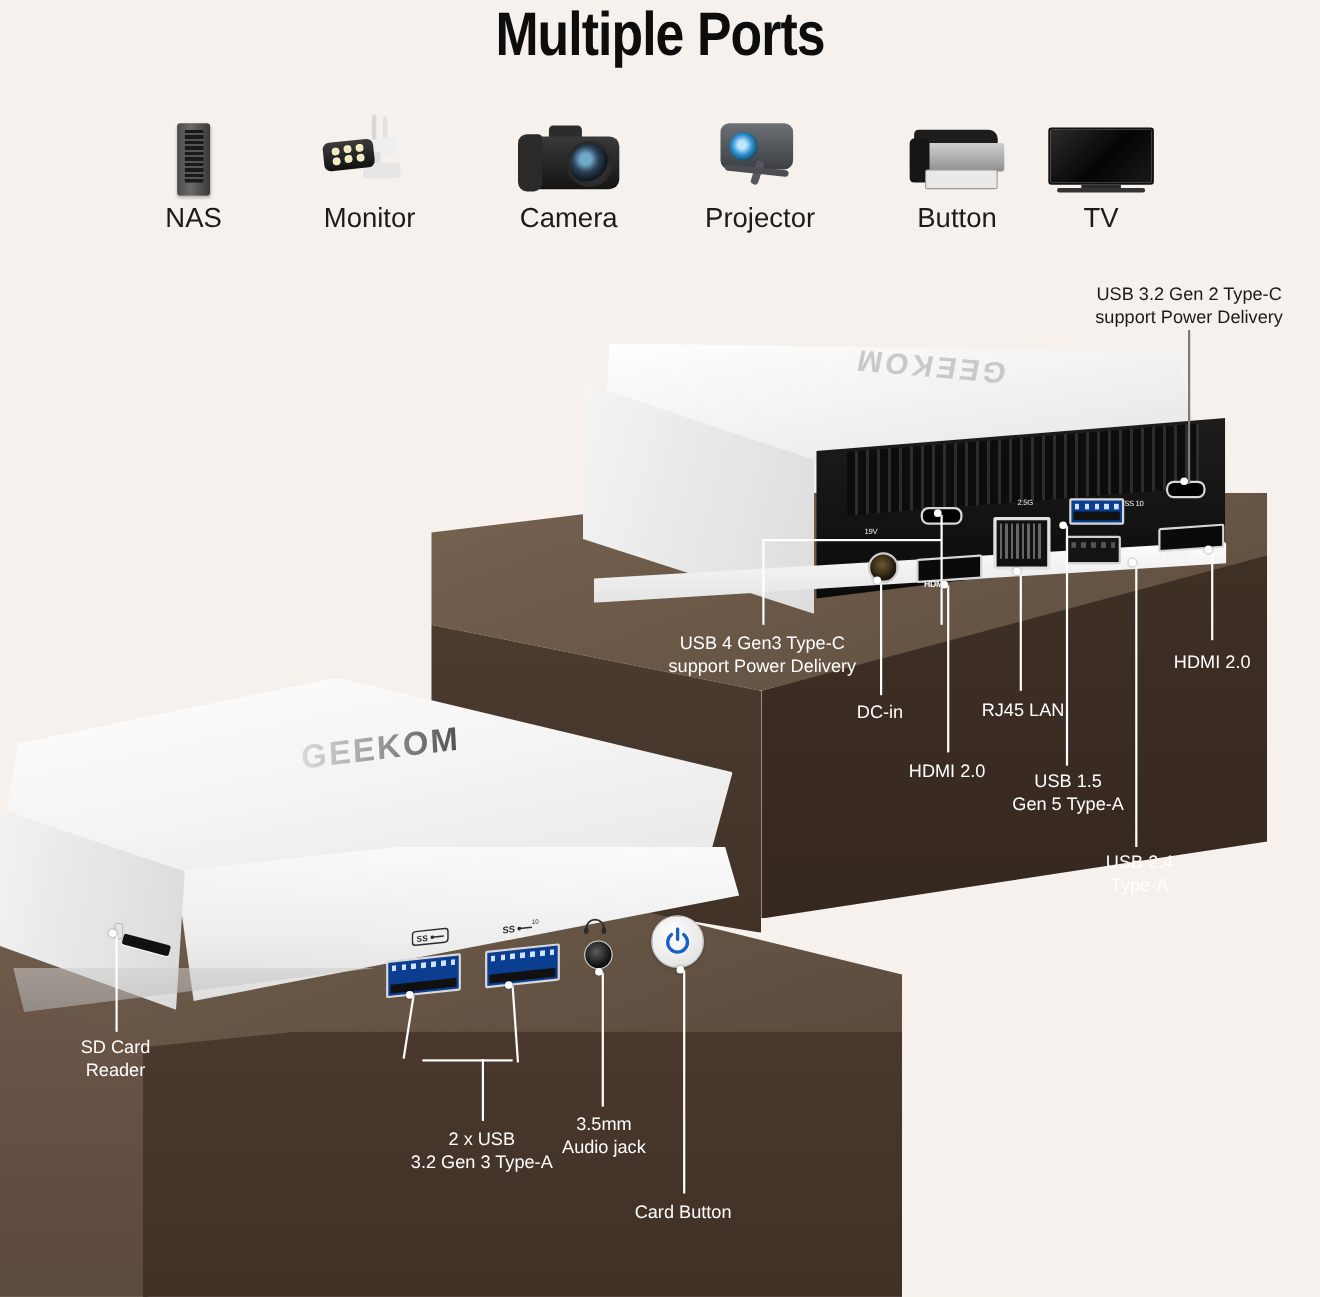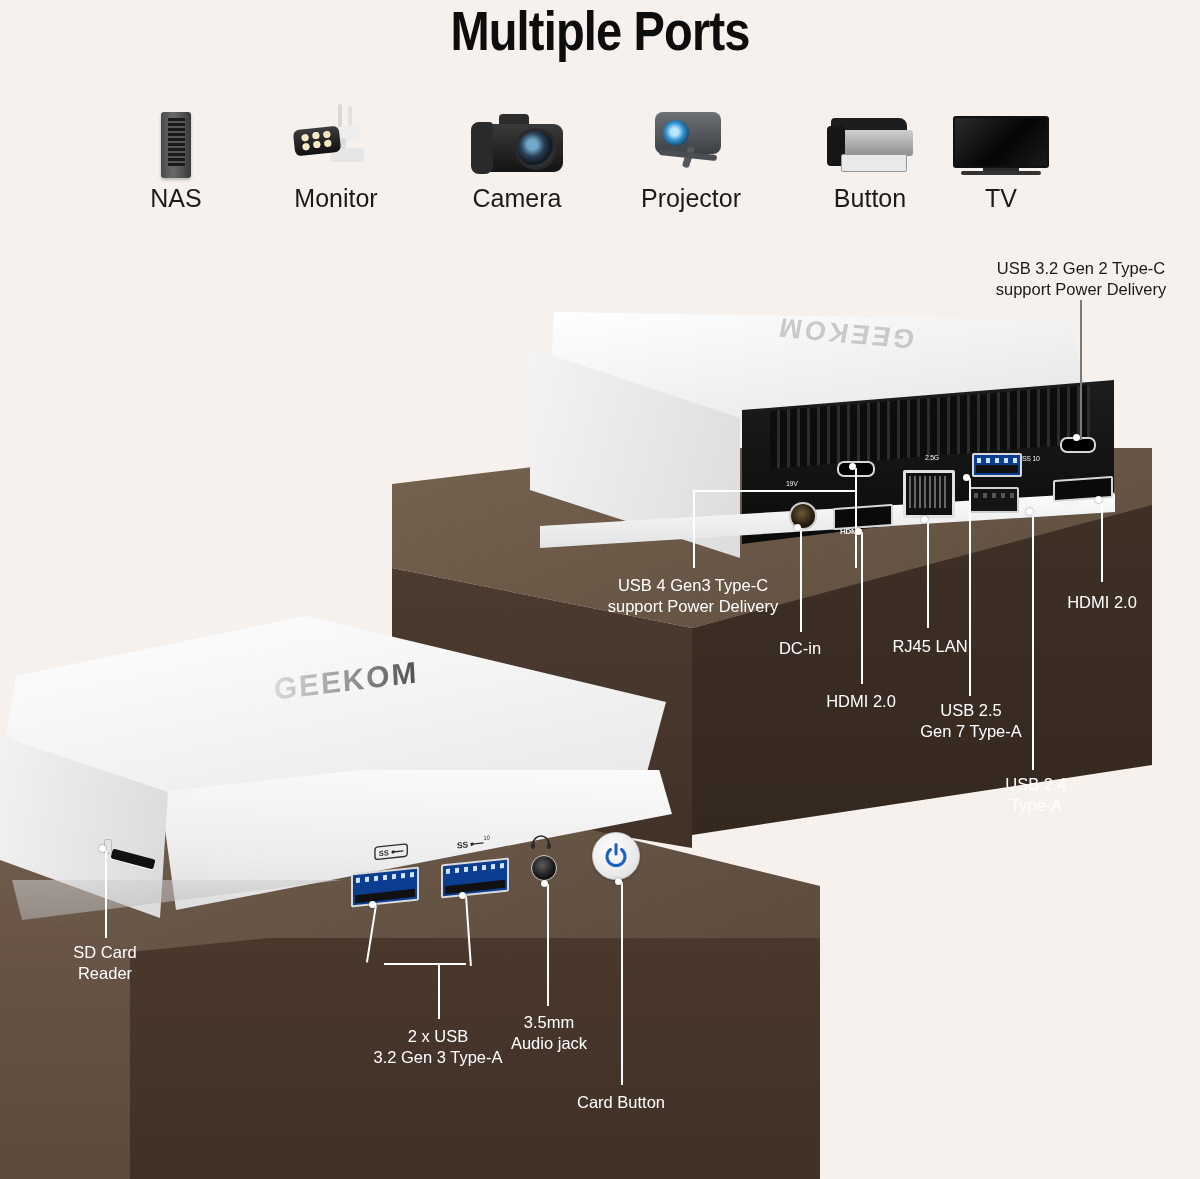--- a/index.html
+++ b/index.html
@@ -278,22 +278,22 @@
     <div class="dot" style="left:855px;top:528px;"></div>
     <div class="lbl light c" style="left:861px;top:691px;">HDMI 2.0</div>
 
     <div class="line" style="left:927px;top:520px;height:108px;"></div>
     <div class="dot" style="left:921px;top:516px;"></div>
     <div class="lbl light c" style="left:930px;top:636px;">RJ45 LAN</div>
 
     <div class="line" style="left:969px;top:478px;height:218px;"></div>
     <div class="dot" style="left:963px;top:474px;"></div>
     <div class="lbl light c" style="left:971px;top:700px;">
-      <span>USB 2.5</span><br>
-      <span>Gen 7 Type-A</span>
+      <span>USB 1.5</span><br>
+      <span>Gen 5 Type-A</span>
     </div>
 
     <div class="line" style="left:1032px;top:512px;height:258px;"></div>
     <div class="dot" style="left:1026px;top:508px;"></div>
     <div class="lbl light c" style="left:1036px;top:774px;">
       <span>USB 2.4</span><br>
       <span>Type-A</span>
     </div>
 
     <div class="line" style="left:1101px;top:500px;height:82px;"></div>

